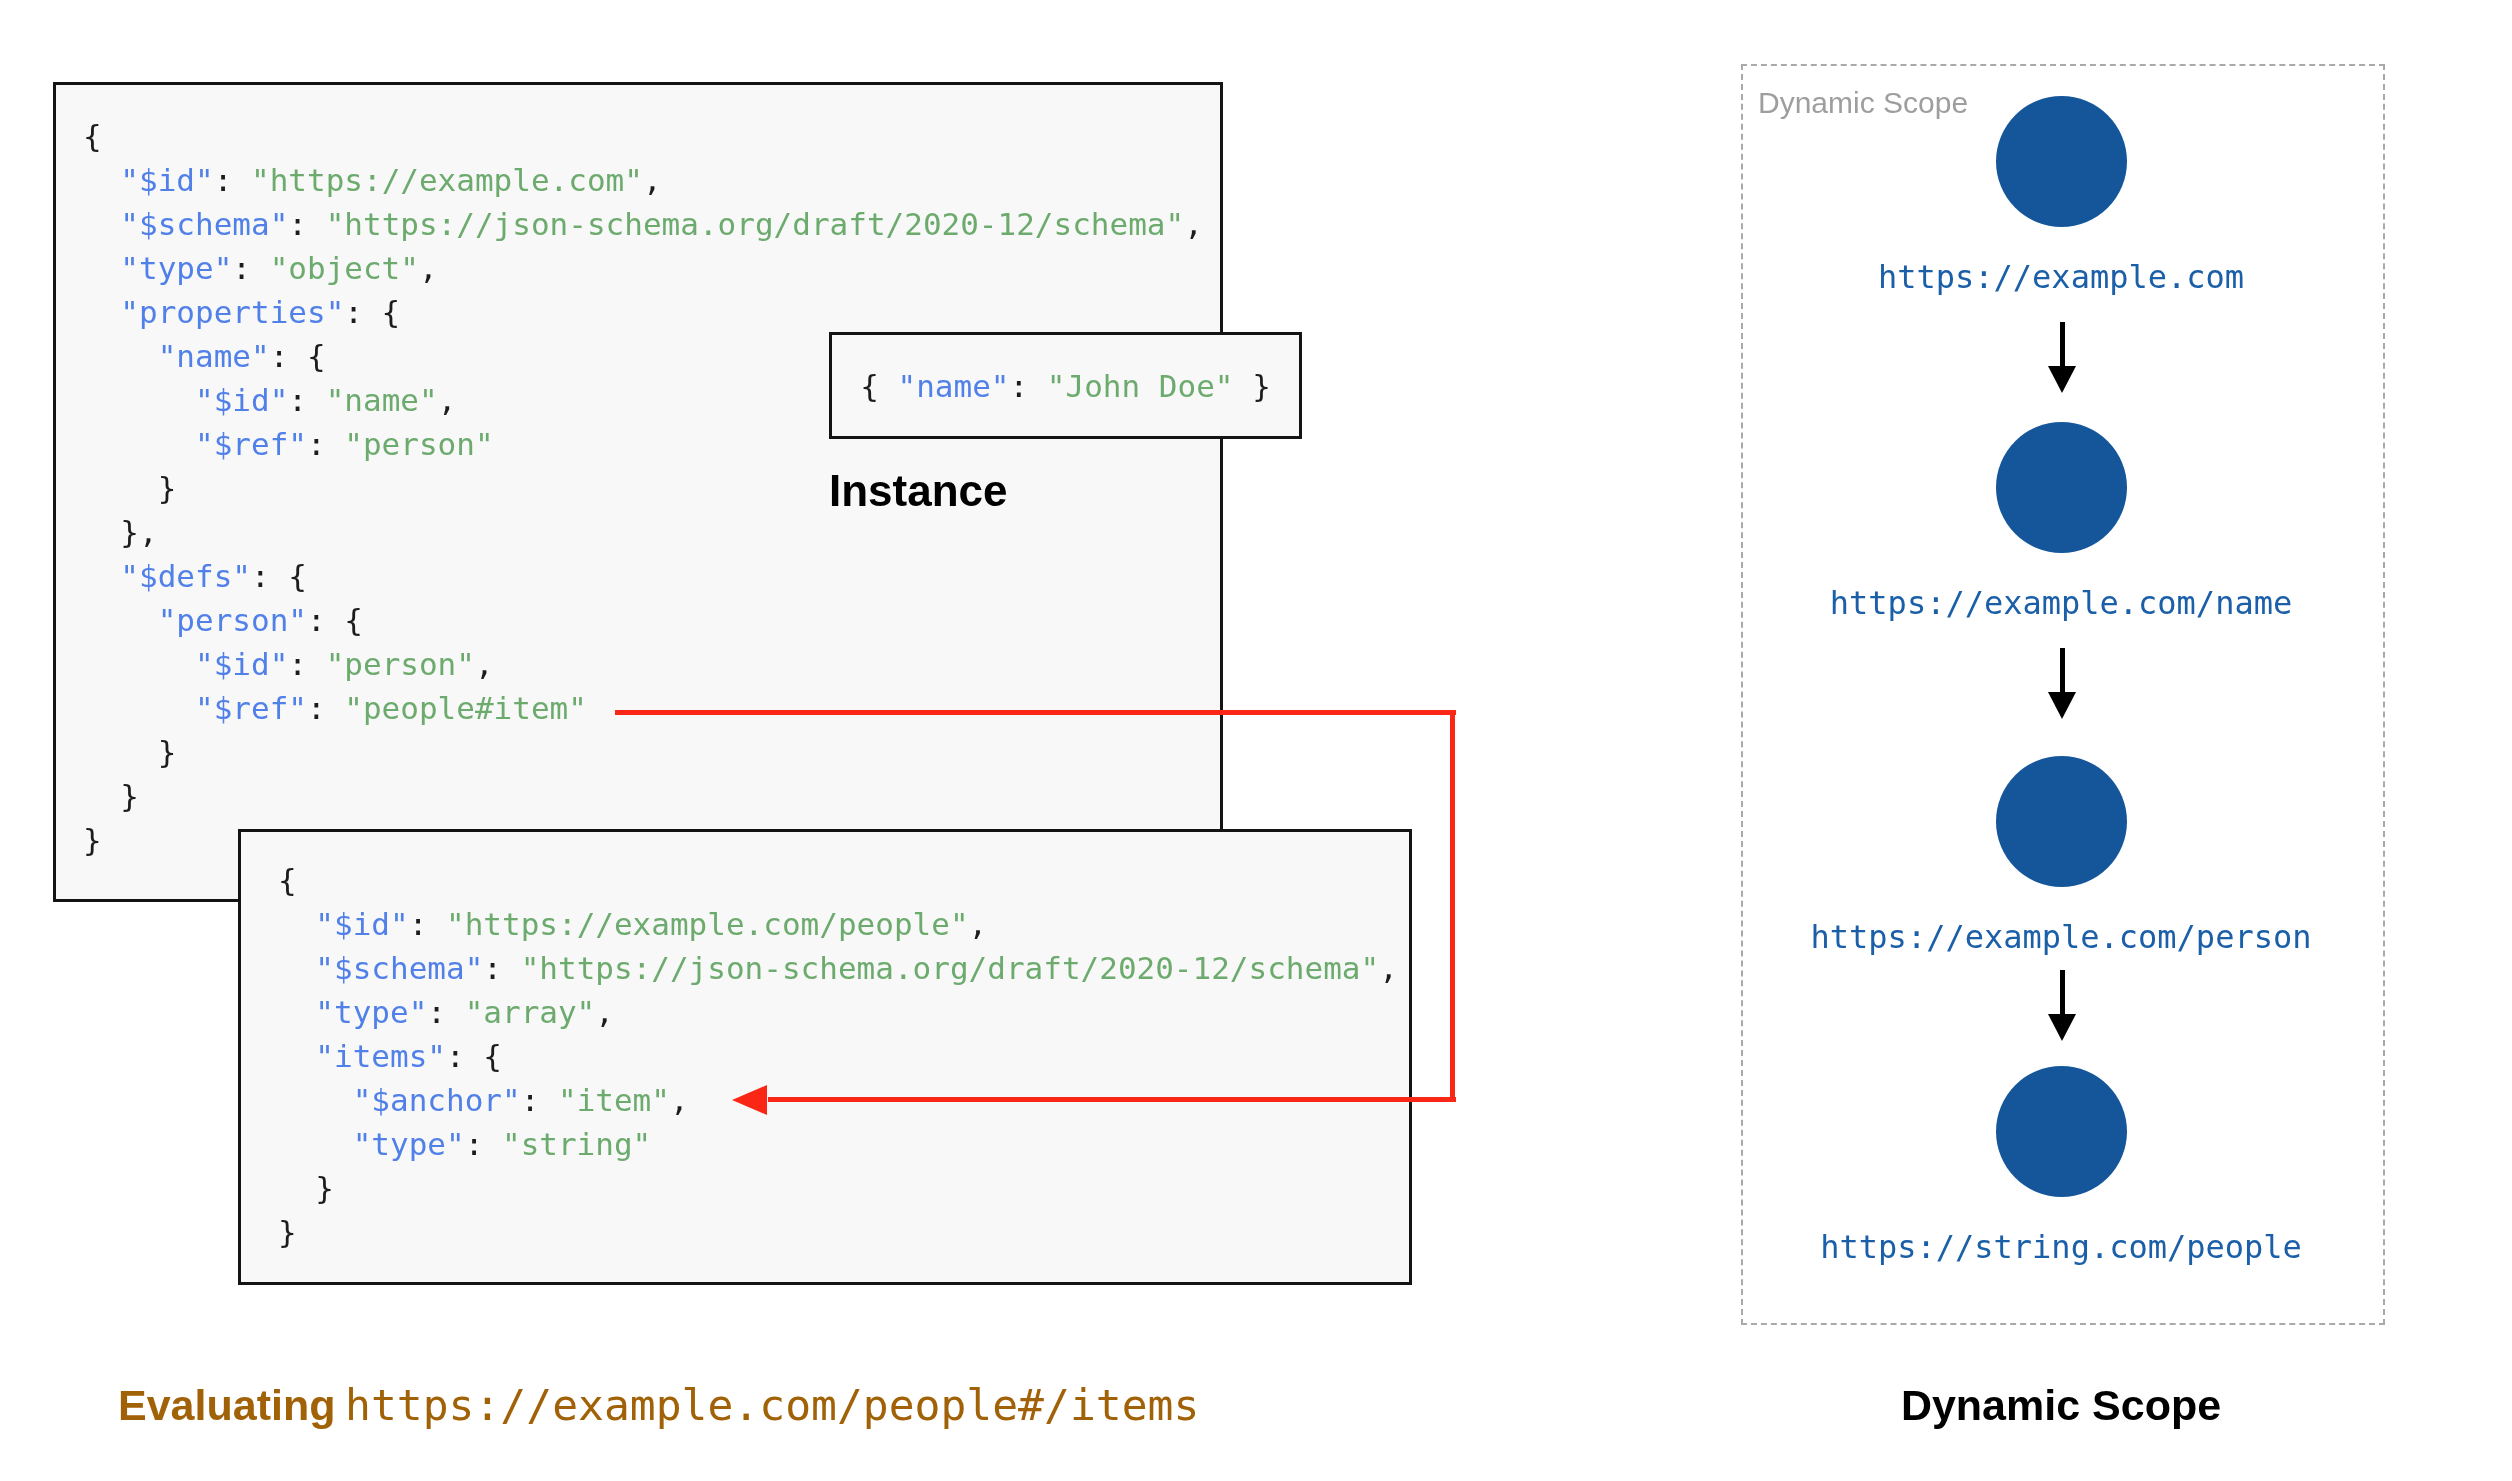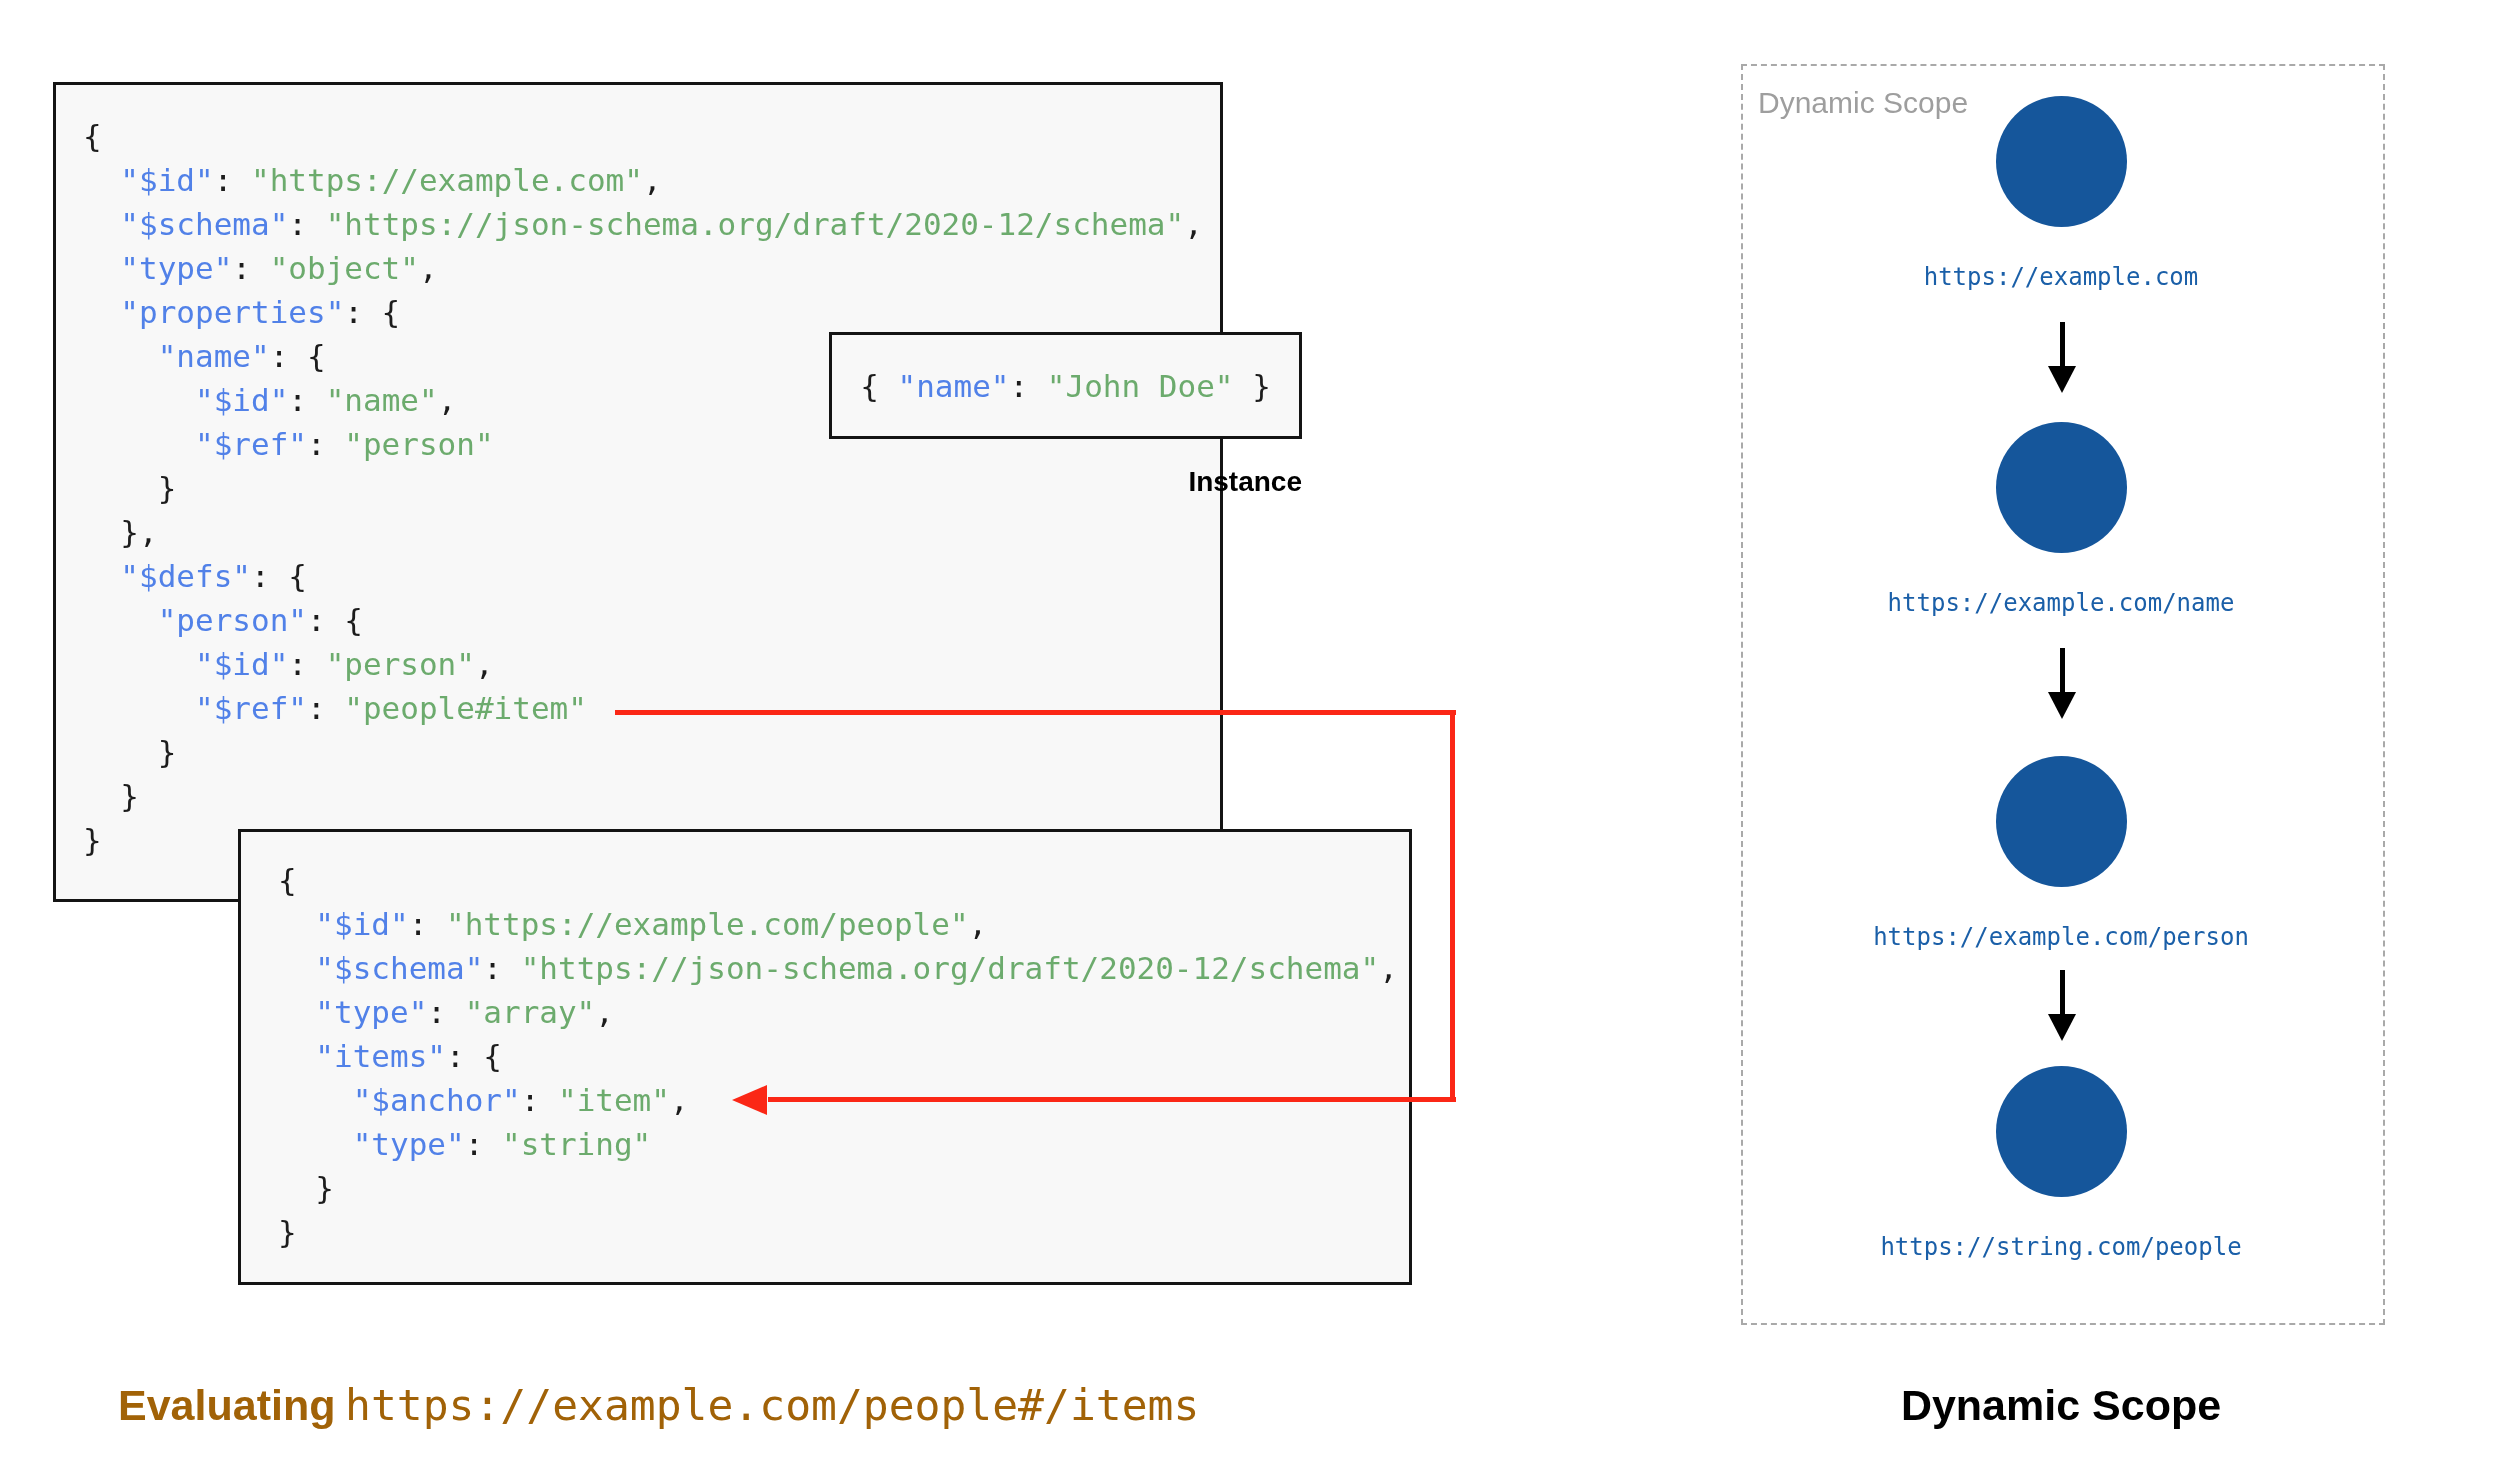--- a/index.html
+++ b/index.html
@@ -21,38 +21,38 @@
                display:flex;align-items:center;justify-content:center;}
   .code{font-family:"DejaVu Sans Mono",monospace;font-size:31px;line-height:44px;
         color:var(--pun);white-space:pre;}
   .box1 .code{padding:29px 0 0 27px;}
   .box2 .code{padding:26px 0 0 37px;}
   .code .k{color:var(--key);}
   .code .s{color:var(--str);}
   .code .p{color:var(--pun);}
 
   .instance-caption{position:absolute;left:829px;top:466px;width:473px;z-index:3;
-        text-align:right;font-weight:bold;font-size:28px;color:#000;}
+        text-align:left;font-weight:bold;font-size:44px;color:#000;}
 
   
   .ref-seg{position:absolute;background:var(--red);z-index:6;}
   .ref-h1{left:615px;top:710px;width:841px;height:5.3px;}
   .ref-v {left:1450px;top:710px;width:5.3px;height:392px;}
   .ref-h2{left:768px;top:1097px;width:688px;height:5.3px;}
   .ref-head{position:absolute;left:732px;top:1085px;width:0;height:0;z-index:6;
         border-top:15.5px solid transparent;border-bottom:15.5px solid transparent;
         border-right:35px solid var(--red);}
 
   
   .panel{position:absolute;left:1741px;top:64px;width:644px;height:1261px;
         border:2.7px dashed var(--panelbd);background:#fff;z-index:1;}
   .panel-label{position:absolute;left:15px;top:20.3px;font-size:30px;color:var(--panellbl);}
   .scope-node{position:absolute;left:1687px;width:748px;text-align:center;z-index:2;}
   .scope-circle{width:131px;height:131px;border-radius:50%;background:var(--node);margin:0 auto;}
-  .scope-url{margin-top:26px;font-family:"DejaVu Sans Mono",monospace;font-size:24px;
+  .scope-url{margin-top:26px;font-family:"DejaVu Sans Mono",monospace;font-size:32px;
         line-height:48px;color:var(--url);white-space:nowrap;}
   .down-arrow{position:absolute;z-index:2;}
   .down-arrow .stem{position:absolute;left:-2.1px;top:0;width:4.8px;height:44px;background:#000;}
   .down-arrow .head{position:absolute;left:-14.4px;top:44px;width:0;height:0;
         border-left:14.4px solid transparent;border-right:14.4px solid transparent;
         border-top:27px solid #000;}
 
   
   .caption-left{position:absolute;left:118px;top:1380px;font-size:43px;line-height:51px;
         color:#a16207;white-space:nowrap;z-index:2;}

